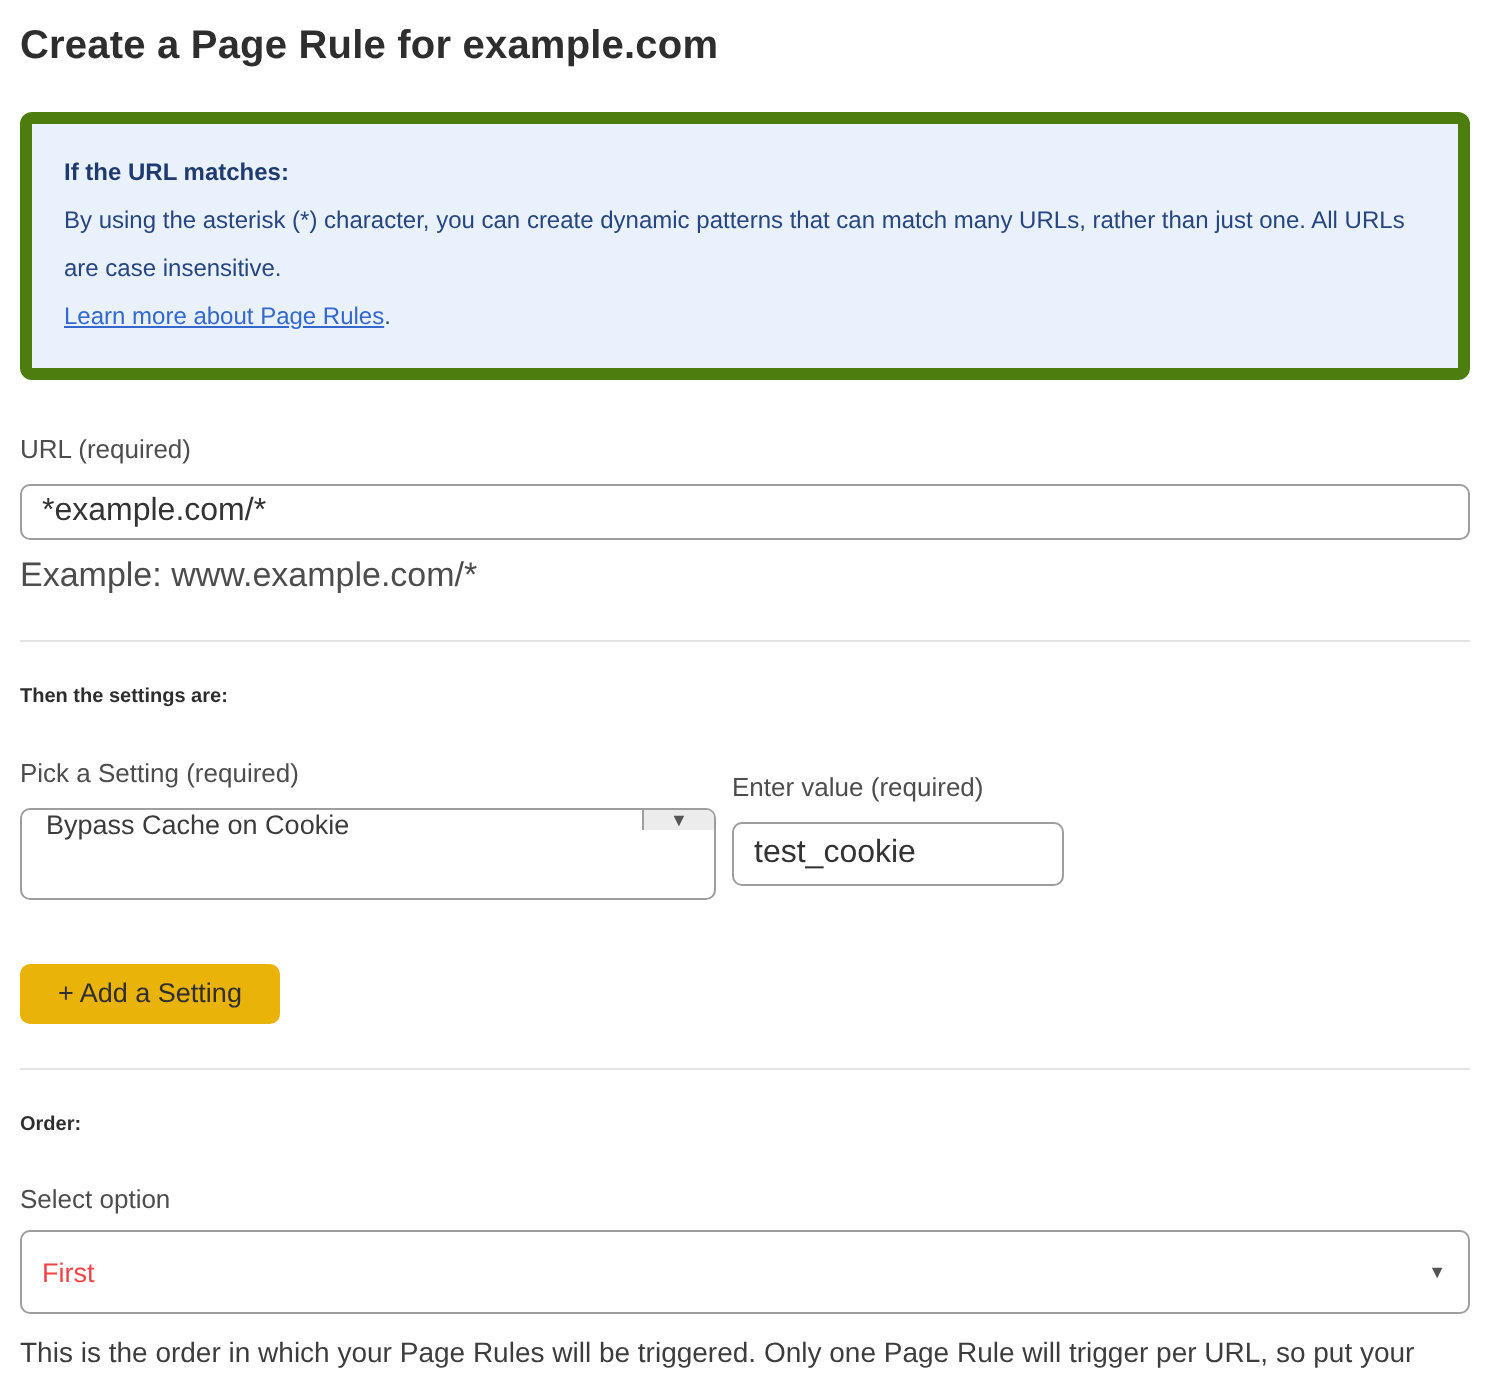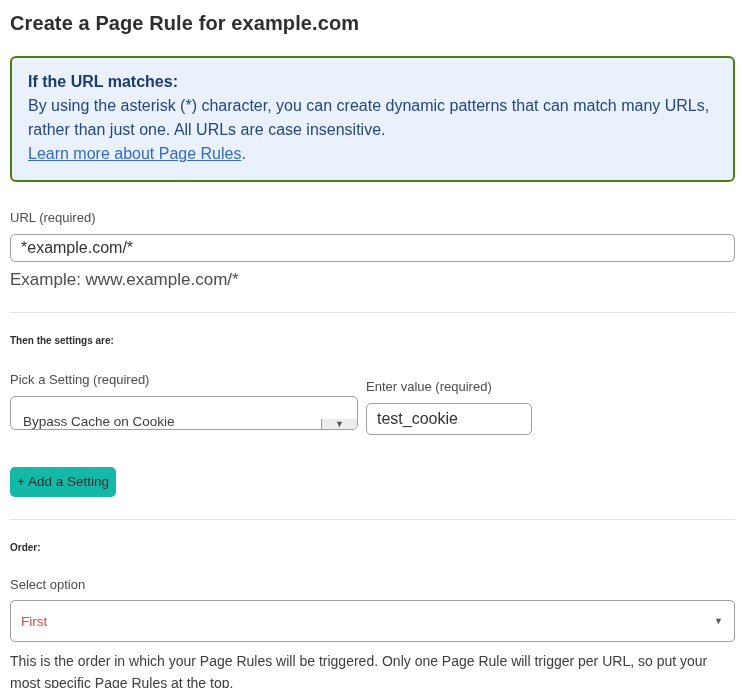--- a/index.html
+++ b/index.html
@@ -16,24 +16,24 @@
   .page-title {
     font-size: 20px;
     font-weight: bold;
     color: #2e2e2e;
     letter-spacing: 0.1px;
   }
   
   .info-box {
     margin-top: 21px;
     background: #e9f2fc;
-    border: 2px solid #4d7c0f;
+    border: 6px solid #4d7c0f;
     border-radius: 6px;
     padding: 12px 16px 14px 16px;
-    font-size: 16px;
+    font-size: 12px;
     line-height: 24px;
     color: #27457f;
   }
   .info-heading {
     font-weight: bold;
     color: #1e3a6e;
   }
   .info-link {
     color: #3468cd;
     text-decoration: underline;
@@ -80,27 +80,27 @@
   .settings-heading { margin-top: 22px; }
   .settings-row {
     margin-top: 24px;
     display: flex;
     align-items: flex-start;
   }
   .setting-col { width: 348px; }
   .value-col { margin-left: 8px; margin-top: 7px; width: 166px; }
   .dropdown {
     margin-top: 8px;
-    height: 34px;
+    height: 46px;
     width: 348px;
     border: 1px solid #9e9e9e;
     border-radius: 5px;
     background: #ffffff;
     display: flex;
-    align-items: flex-end;
+    align-items: flex-start;
     cursor: pointer;
     overflow: hidden;
   }
   .dropdown-text {
     flex: 1;
     display: flex;
     align-items: center;
     padding-left: 12px;
     font-size: 13.5px;
     color: #3c3c3c;
@@ -125,24 +125,24 @@
     font-family: "Liberation Sans", "DejaVu Sans", sans-serif;
     cursor: pointer;
     color: #2f2f2f;
     background: #dcdcdc;
     padding: 0 14px;
     height: 29px;
     line-height: 29px;
   }
   .add-setting-btn {
     margin-top: 32px;
-    background: #14b8a6;
+    background: #eab308;
     height: 30px;
     line-height: 30px;
-    padding: 0 7px;
+    padding: 0 19px;
     font-size: 13.5px;
   }
   
   .order-heading { margin-top: 22px; }
   .select-label { display: block; margin-top: 24px; }
   .select-wrap {
     position: relative;
     margin-top: 8px;
     width: 100%;
   }

